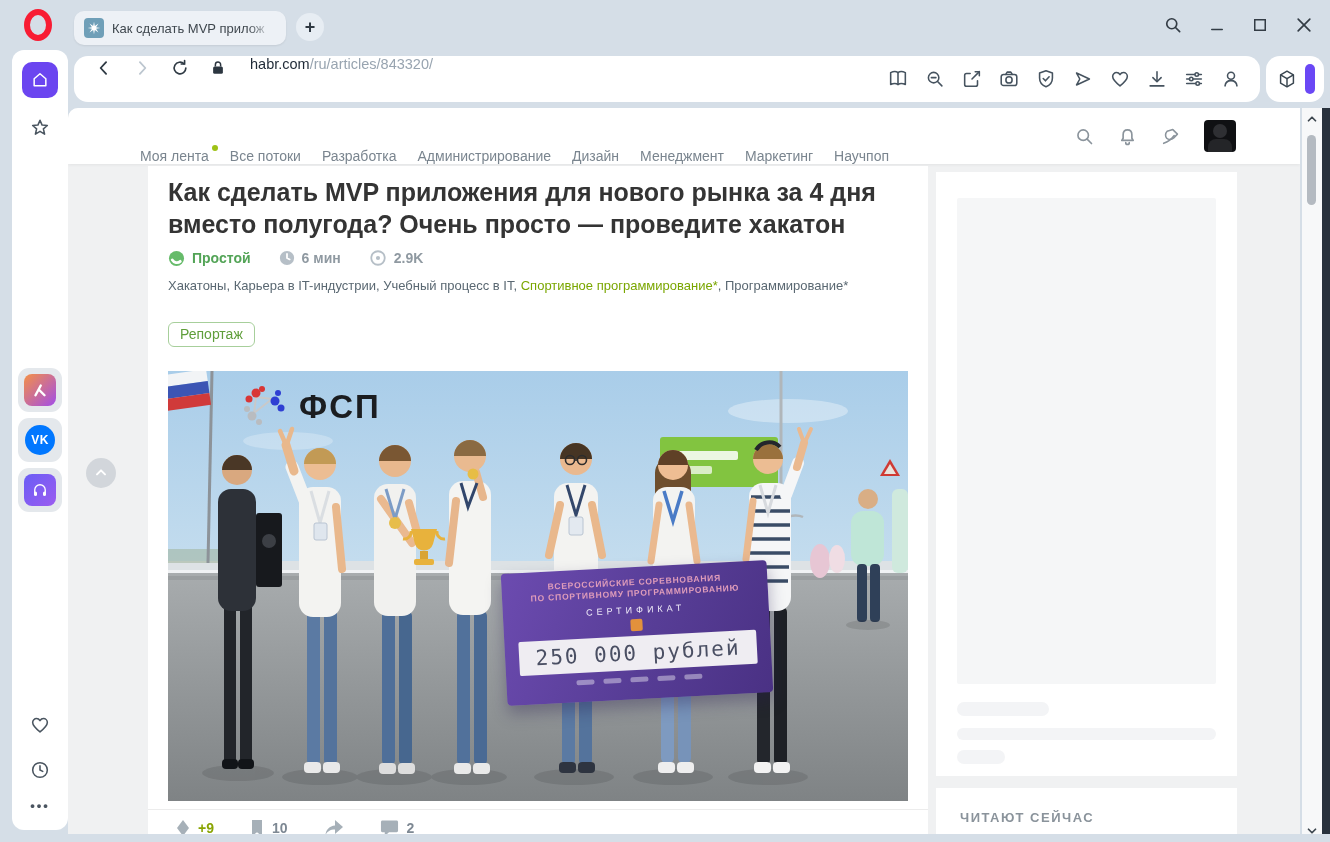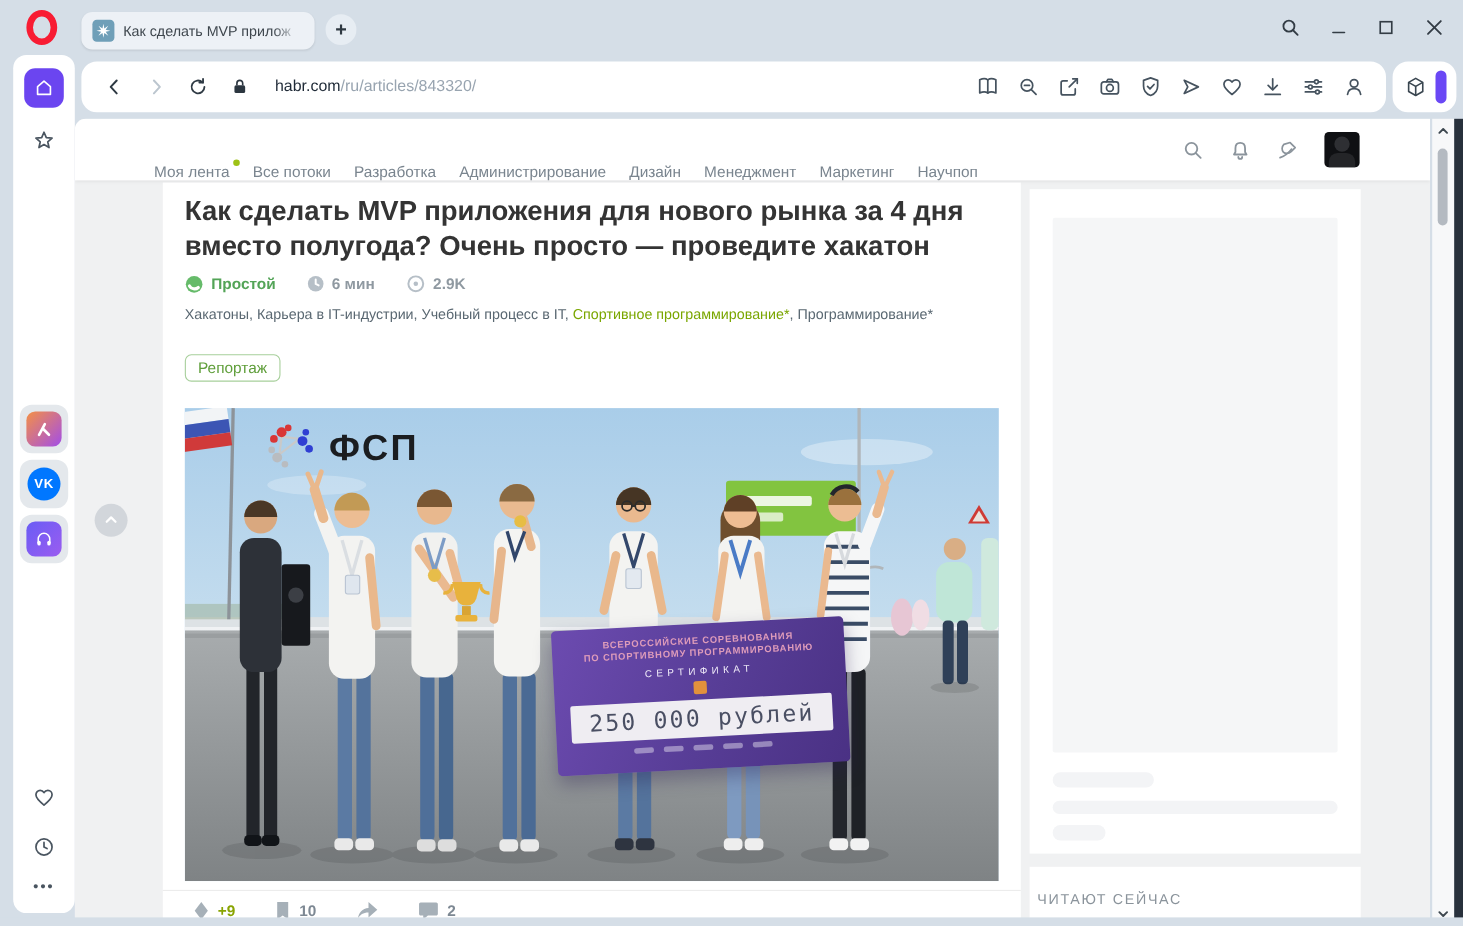--- a/index.html
+++ b/index.html
@@ -14,21 +14,21 @@
   .tab{position:absolute;left:74px;top:11px;width:212px;height:34px;background:#edf1f6;border-radius:10px;
        display:flex;align-items:center;gap:8px;padding:0 10px;box-sizing:border-box;box-shadow:0 1px 2px rgba(0,0,0,.08);position:absolute}
   .favicon{width:20px;height:20px;border-radius:4px;background:#6f9fb8;display:flex;align-items:center;justify-content:center;flex:none}
   .tab-title{font-size:13px;color:#3f474e;white-space:nowrap;overflow:hidden;flex:1}
   .tab-fade{position:absolute;right:8px;top:4px;bottom:4px;width:30px;background:linear-gradient(90deg,rgba(237,241,246,0),#edf1f6 80%)}
   .newtab{position:absolute;left:296px;top:13px;width:28px;height:28px;border-radius:50%;background:#e7edf3;
           display:flex;align-items:center;justify-content:center;font-size:18px;font-weight:700;color:#2f3942;line-height:1}
   .win-controls{position:absolute;right:16px;top:0;height:50px;display:flex;align-items:center;gap:25px}
 
   .addressbar-pill{position:absolute;left:74px;top:56px;width:1186px;height:46px;background:#fff;border-radius:14px;
-          display:flex;align-items:center;padding:0 18px;box-sizing:border-box;gap:14px}
+          display:flex;padding:0 18px;box-sizing:border-box;gap:14px}
   .nav-btn{flex:none;display:flex;align-items:center;justify-content:center;width:24px;height:24px}
   .url{font-size:14.5px;margin-left:6px;white-space:nowrap}
   .url .host{color:#1e2936}
   .url .path{color:#98a4b0}
   .ab-spacer{flex:1}
   .ab-icons{display:flex;align-items:center;gap:15px}
   .mini-pill{position:absolute;left:1266px;top:56px;width:58px;height:46px;background:#fff;border-radius:14px;
           display:flex;align-items:center;justify-content:center;gap:7px}
   .purple-pill{width:10px;height:30px;border-radius:5px;background:#6a48f5}
 
@@ -95,21 +95,21 @@
   .stat .plus{color:#89a402}
 
   
   .ad-card{position:absolute;left:868px;top:64px;width:301px;height:604px;background:#fff}
   .ad-ph{position:absolute;left:21px;top:26px;width:259px;height:486px;background:#f5f6f7;border-radius:2px}
   .sk{position:absolute;left:21px;background:#f3f4f6;border-radius:7px}
   .sk1{top:530px;width:92px;height:14px}
   .sk2{top:556px;width:259px;height:12px}
   .sk3{top:578px;width:48px;height:14px}
   .reading-card{position:absolute;left:868px;top:680px;width:301px;height:62px;background:#fff}
-  .reading-title{margin:22px 0 0 7px;font-size:13px;font-weight:400;letter-spacing:1.5px;color:#8a939b}
+  .reading-title{margin:22px 0 0 24px;font-size:13px;font-weight:700;letter-spacing:1.5px;color:#8a939b}
 
   .scroll-top{position:absolute;left:18px;top:350px;width:30px;height:30px;border-radius:50%;background:#d2d6db;
        display:flex;align-items:center;justify-content:center}
 
   
   .scrollbar{position:absolute;left:1302px;top:108px;width:20px;height:734px;background:#f7f8f9}
   .sb-up{position:absolute;left:3px;top:4px}.sb-down{position:absolute;left:3px;bottom:4px}
   .sb-thumb{position:absolute;left:5px;top:27px;width:9px;height:70px;border-radius:5px;background:#b4bac1}
   .right-edge{position:absolute;left:1322px;top:108px;width:8px;height:734px;background:#28313c}
   .bottom-strip{position:absolute;left:0;top:834px;width:1330px;height:8px;background:#d5dee7}

